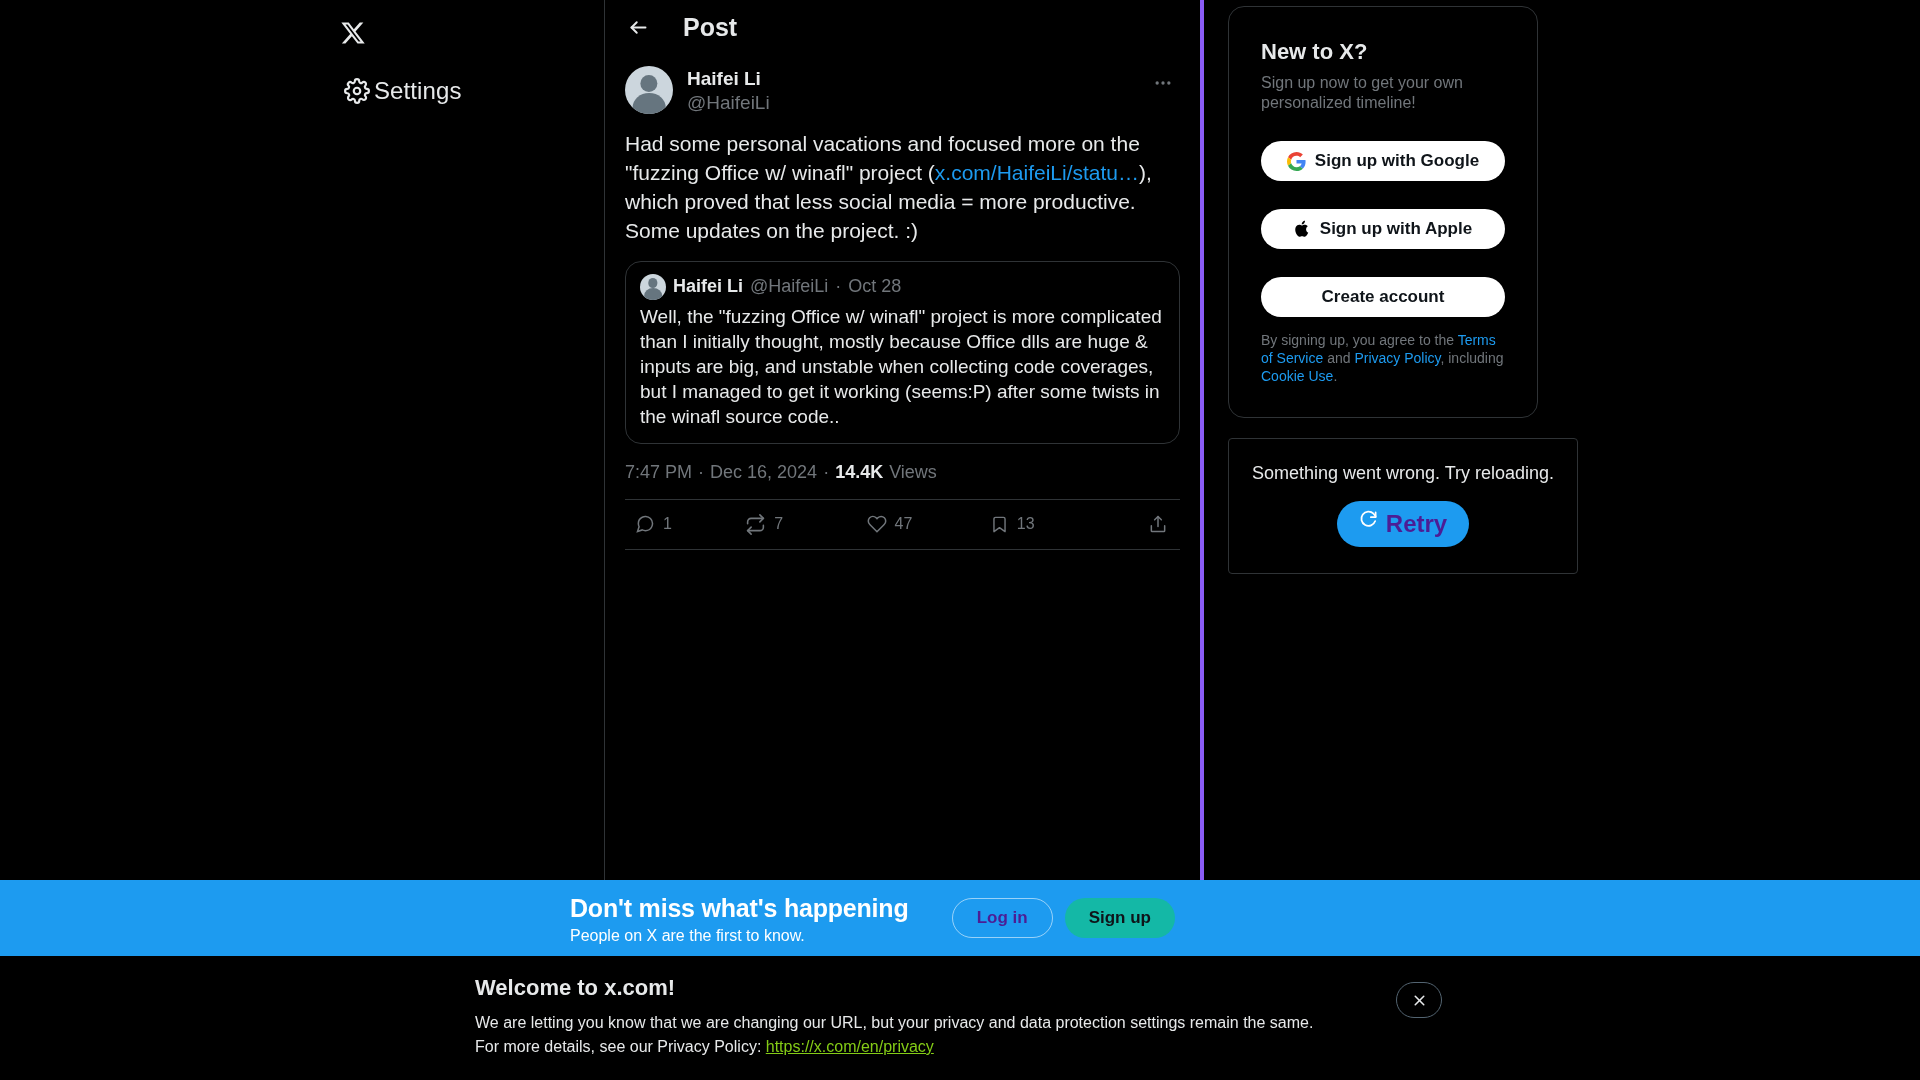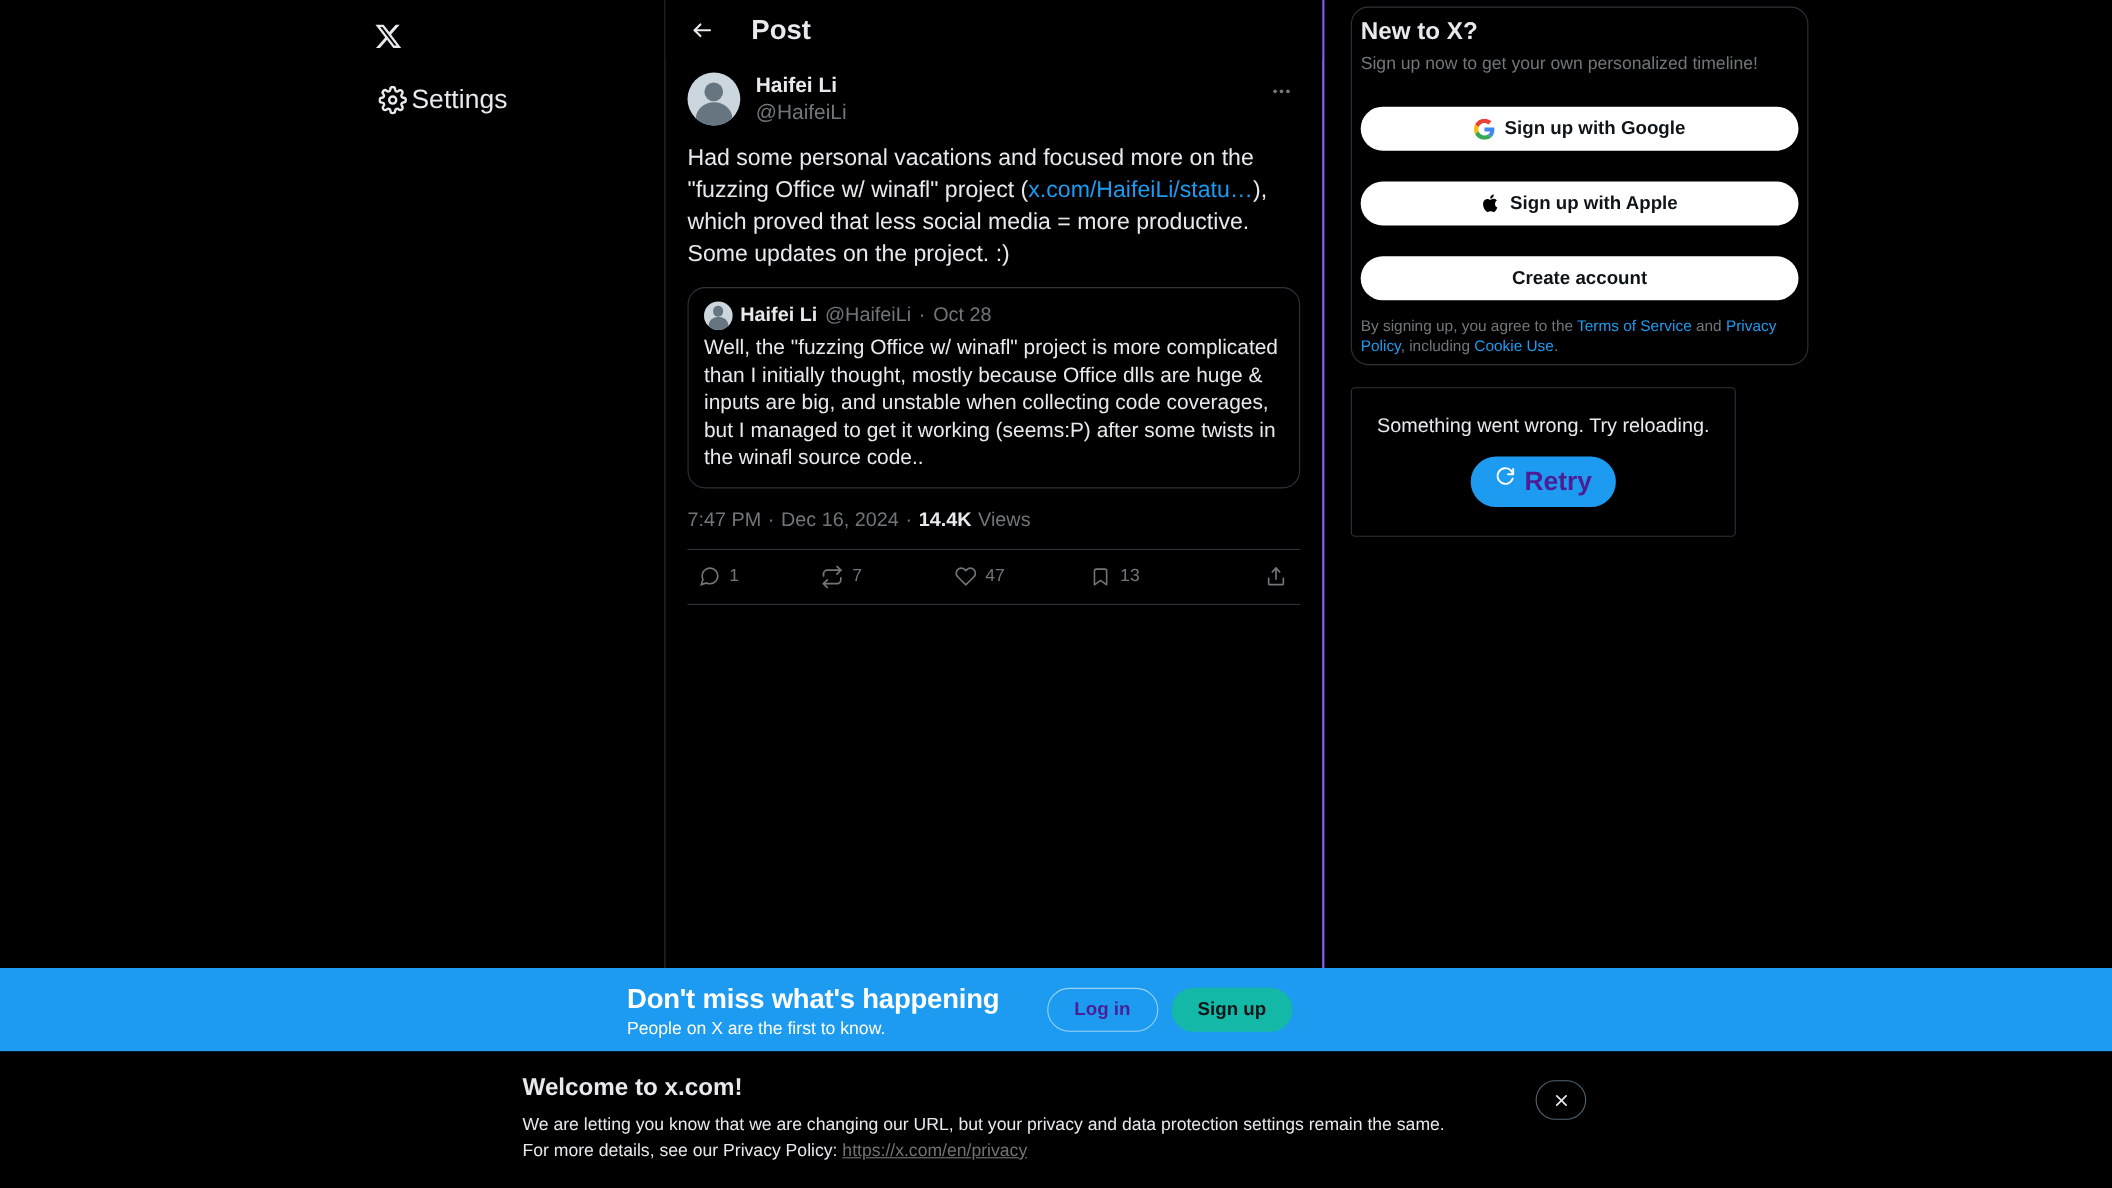--- a/index.html
+++ b/index.html
@@ -22,21 +22,21 @@
     height: 62px; border-radius: 999px; width: 190px;
     padding-left: 10px; cursor: pointer;
   }
   .side-icon { width: 34px; height: 34px; display: flex; align-items: center; justify-content: center; }
   .side-label { font-size: 24px; color: #e7e9ea; letter-spacing: .1px; }
   .logo-row { height: 54px; width: 56px; padding-left: 6px; }
 
   
   .center {
     position: absolute; left: 604px; top: 0; width: 600px; height: 880px;
-    border-left: 1px solid #2f3336; border-right: 2px solid #8b5cf6;
+    border-left: 1px solid #2f3336; border-right: 4px solid #8b5cf6;
     background: #000;
   }
   .center-header {
     display: flex; align-items: center; gap: 28px;
     height: 54px; padding: 0 16px;
     background: rgba(0,0,0,.75);
   }
   .back-btn {
     width: 34px; height: 34px; border-radius: 999px;
     display: flex; align-items: center; justify-content: center; cursor: pointer;
@@ -96,22 +96,22 @@
     display: flex; align-items: center; justify-content: space-between;
     height: 50px; padding: 0 2px; border-bottom: 1px solid #2f3336;
     color: #71767b;
   }
   .action { display: flex; align-items: center; gap: 8px; cursor: pointer; }
   .action .cnt { font-size: 16px; color: #71767b; }
 
   
   .right { position: absolute; left: 1204px; top: 0; width: 716px; padding: 6px 0 0 24px; }
   .card {
-    width: 416px; border: 1px solid #2f3336; border-radius: 16px;
-    padding: 8px; background: #000;
+    width: 310px; border: 1px solid #2f3336; border-radius: 16px;
+    padding: 32px; background: #000;
   }
   .card-title { font-size: 22px; font-weight: bold; color: #e7e9ea; }
   .card-sub { font-size: 16px; color: #71767b; margin-top: 8px; line-height: 20px; }
   .pill {
     height: 40px; border-radius: 999px; background: #fff; color: #0f1419;
     font-size: 17px; font-weight: bold; display: flex; align-items: center;
     justify-content: center; gap: 9px; margin-top: 28px; cursor: pointer;
   }
   .legal { font-size: 14px; color: #71767b; line-height: 18px; margin-top: 14px; }
   .legal a { color: #1d9bf0; text-decoration: none; cursor: pointer; }
@@ -155,21 +155,21 @@
     background: #000; border-top: 1px solid #000;
   }
   .notice-h {
     position: absolute; left: 475px; top: 18px;
     font-size: 22px; font-weight: bold; color: #e7e9ea;
   }
   .notice-p {
     position: absolute; left: 475px; top: 54px;
     font-size: 16px; color: #e7e9ea; line-height: 24px;
   }
-  .notice-p a { color: #737373; text-decoration: underline; cursor: pointer; }
+  .notice-p a { color: #84cc16; text-decoration: underline; cursor: pointer; }
   .close-btn {
     position: absolute; left: 1396px; top: 982px;
     width: 46px; height: 36px; border-radius: 999px; border: 1px solid #536471;
     display: flex; align-items: center; justify-content: center; cursor: pointer;
     color: #e7e9ea;
   }
 </style>
 </head>
 <body>
 

